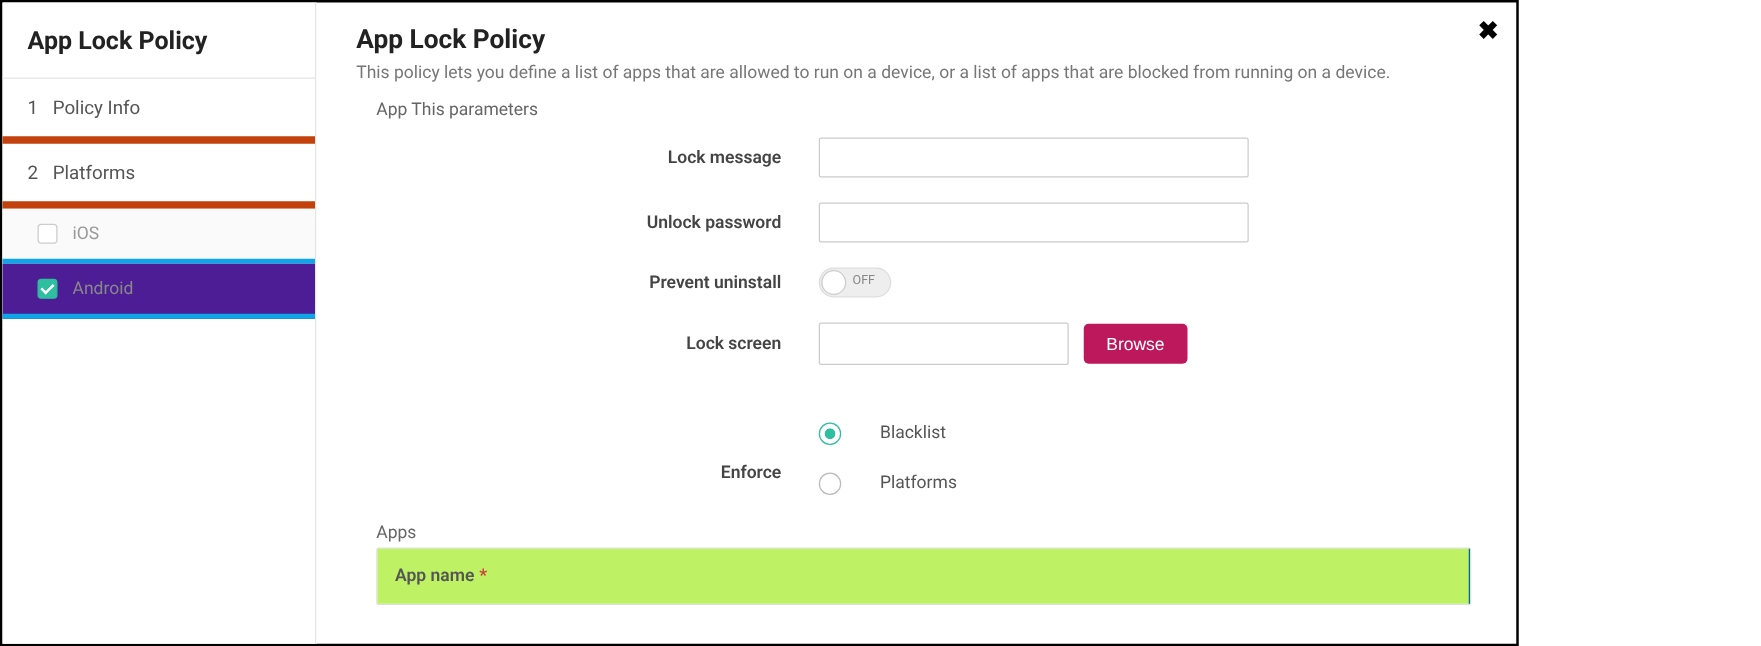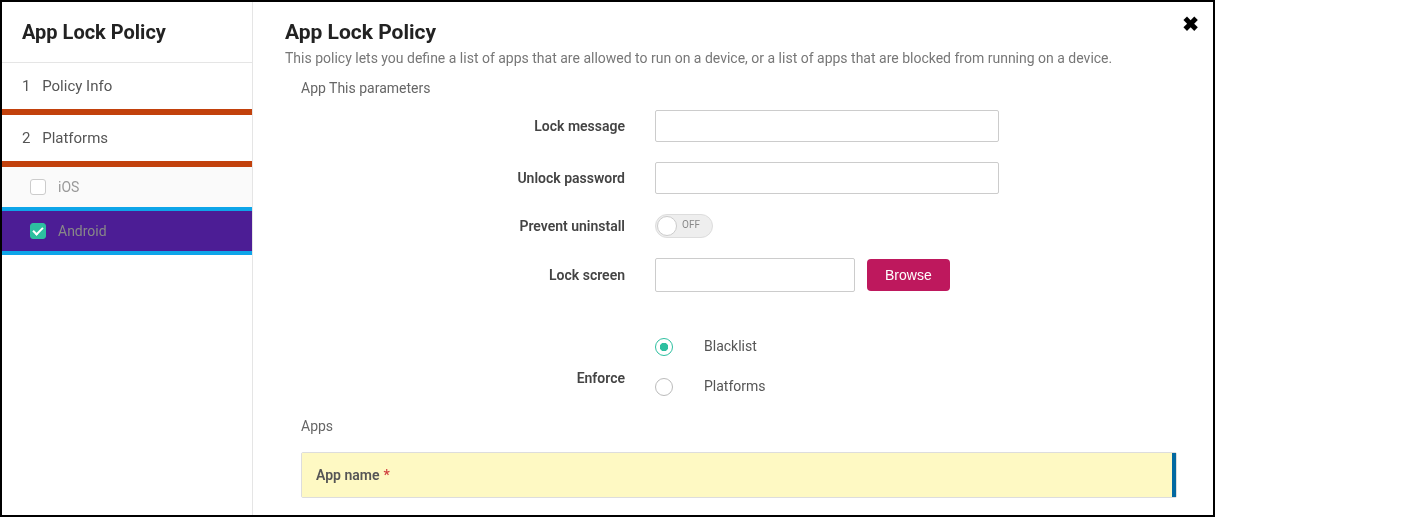--- a/index.html
+++ b/index.html
@@ -187,33 +187,33 @@
       position: relative;
       cursor: pointer;
     }
     .radio.selected {
       border-color: #2dbfa0;
       background: radial-gradient(circle, #2dbfa0 0%, #2dbfa0 35%, #fff 40%, #fff 100%);
     }
     .radio-label { color: #555; }
     .spacer { height: 26px; }
     
-    .apps-label { color: #666; font-size: 14px; padding-left: 16px; margin-bottom: 18px; }
+    .apps-label { color: #666; font-size: 14px; padding-left: 16px; margin-bottom: 4px; }
     .apps-table {
       display: flex;
       border: 1px solid #ddd;
       border-radius: 2px;
       height: 46px;
       margin-left: 16px;
       margin-right: 4px;
     }
     .apps-col1 {
       flex: 1;
-      background: #fef9c3;
-      border-right: 4px solid #0369a1;
+      background: #bef264;
+      border-right: 1px solid #0369a1;
       display: flex;
       align-items: center;
       padding: 0 14px;
       font-weight: 600;
       color: #555;
     }
     .apps-col1 .req { color: #d04040; margin-left: 4px; }
     .apps-col2 {
       flex: 1;
       display: flex;

